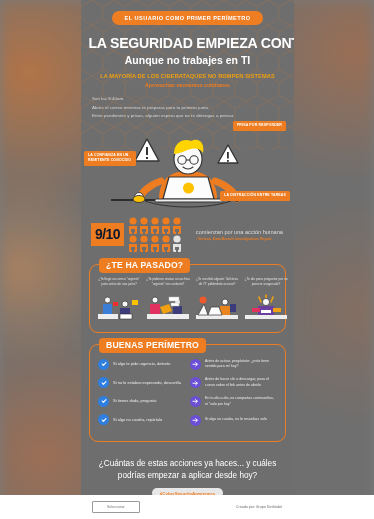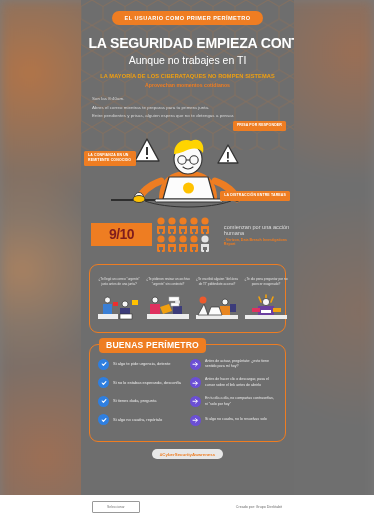--- a/index.html
+++ b/index.html
@@ -39,21 +39,21 @@
     font-size: 5.6px; font-weight: bold; letter-spacing: .45px;
     padding: 4px 13px; border-radius: 20px;
   }
   .h1 {
     text-align: center; color: #fff;
     font-size: 15.2px; font-weight: bold; letter-spacing: -.25px;
     margin-top: 9px; transform: scaleX(.93); white-space: nowrap;
   }
   .h2 {
     text-align: center; color: #fff;
-    font-size: 10.5px; font-weight: normal; margin-top: 3px;
+    font-size: 10.5px; font-weight: bold; margin-top: 3px;
   }
   .h3 {
     text-align: center; color: #f0a010;
     font-size: 6px; font-weight: bold; letter-spacing: .1px;
     margin-top: 7px; transform: scaleX(.94);
   }
   .h4 {
     text-align: center; color: #ee7d22;
     font-size: 5.2px; font-weight: bold; margin-top: 3px;
   }
@@ -70,23 +70,23 @@
     font-size: 3.5px; font-weight: bold; line-height: 1.5;
     padding: 2.5px 4px; border-radius: 1.5px; letter-spacing: .15px;
   }
   .tag-prisa { right: 8px; top: -2px; text-align: center; }
   .tag-conf  { left: 3px; top: 28px; width: 52px; }
   .tag-dist  { right: 4px; top: 68px; text-align: center; }
 
   
   .stat { display: flex; align-items: center; margin: 4px 0 0 10px; }
   .stat-box {
-    background: #ee7d22; color: #7f1d1d;
+    background: #ee7d22; color: #0f172a;
     font-size: 14px; font-weight: bold;
-    padding: 4px 18px 5px; line-height: 1; letter-spacing: -.6px;
+    padding: 4px 4px 5px; line-height: 1; letter-spacing: -.6px;
   }
   .people { margin-left: 4px; line-height: 0; }
   .people svg { display: block; }
   .stat-txt { margin-left: 6px; }
   .stat-t1 { color: #fff; font-size: 7.3px; font-weight: bold; letter-spacing: .2px; }
   .stat-t2 { color: #dedede; font-size: 5.6px; margin-top: .5px; }
   .stat-t3 { color: #ee7d22; font-size: 3.6px; font-weight: bold; margin-top: 2.5px; }
 
   
   .panel {
@@ -251,20 +251,21 @@
             </g>
         </svg>
       </div>
       <div class="stat-txt">
         <div class="stat-t2">comienzan por una acción humana</div>
         <div class="stat-t3">- Verizon, Data Breach Investigations Report</div>
       </div>
     </div>
 
     <div class="panel">
+      <div class="panel-title">¿TE HA PASADO?</div>
       <div class="cards">
 
         <div class="card">
           <div class="card-q">¿Te llegó un correo "urgente" justo antes de una junta?</div>
           <svg class="card-art" width="46" height="26" viewBox="0 0 46 26">
             <rect x="2" y="20" width="20" height="5" fill="#eee"></rect>
             <path d="M7 10 h9 v10 h-9 z" fill="#3a7fd5"></path>
             <circle cx="11.5" cy="6" r="3" fill="#f6f6f6" stroke="#333" stroke-width=".7"></circle>
             <rect x="17" y="8" width="5" height="4" fill="#ee2d2d"></rect>
             <path d="M24 14 h10 v8 h-10 z" fill="#3c3c7a"></path>
@@ -387,20 +388,21 @@
                   <path d="M1.5 5 H8 M5.6 2.4 L8.2 5 L5.6 7.6" stroke="#fff" stroke-width="1.5" fill="none" stroke-linecap="round" stroke-linejoin="round"></path>
                 </svg>
             </span>
             <span class="prac-txt small">Si algo no cuadra, no lo resuelvas solo</span>
           </div>
         </div>
 
       </div>
     </div>
 
+    <div class="cta">¿Cuántas de estas acciones ya haces... y cuáles podrías empezar a aplicar desde hoy?</div>
     <div class="hash">#CyberSecurityAwareness</div>
 
   </div>
 </div>
 
 <div class="footer">
   <button class="foot-btn">Seleccionar</button>
   <span class="foot-txt">Creado por: Grupo Direktabit</span>
 </div>
 

